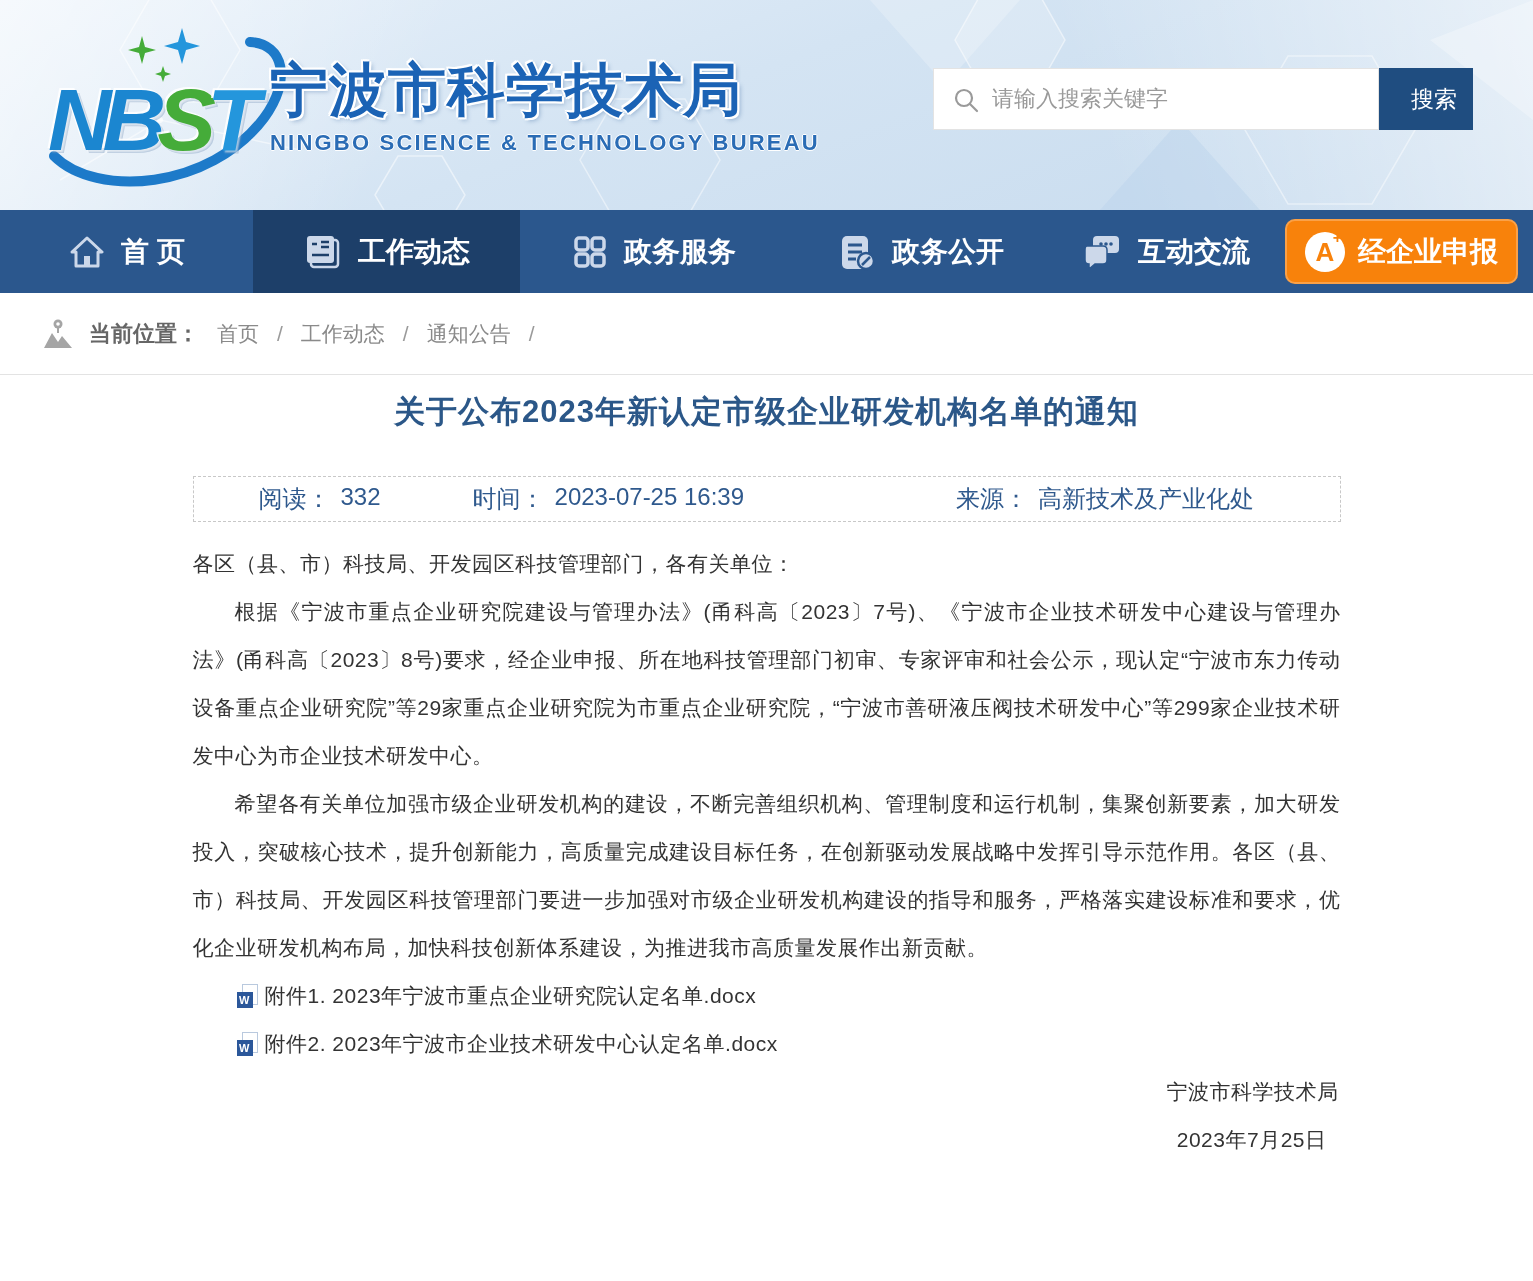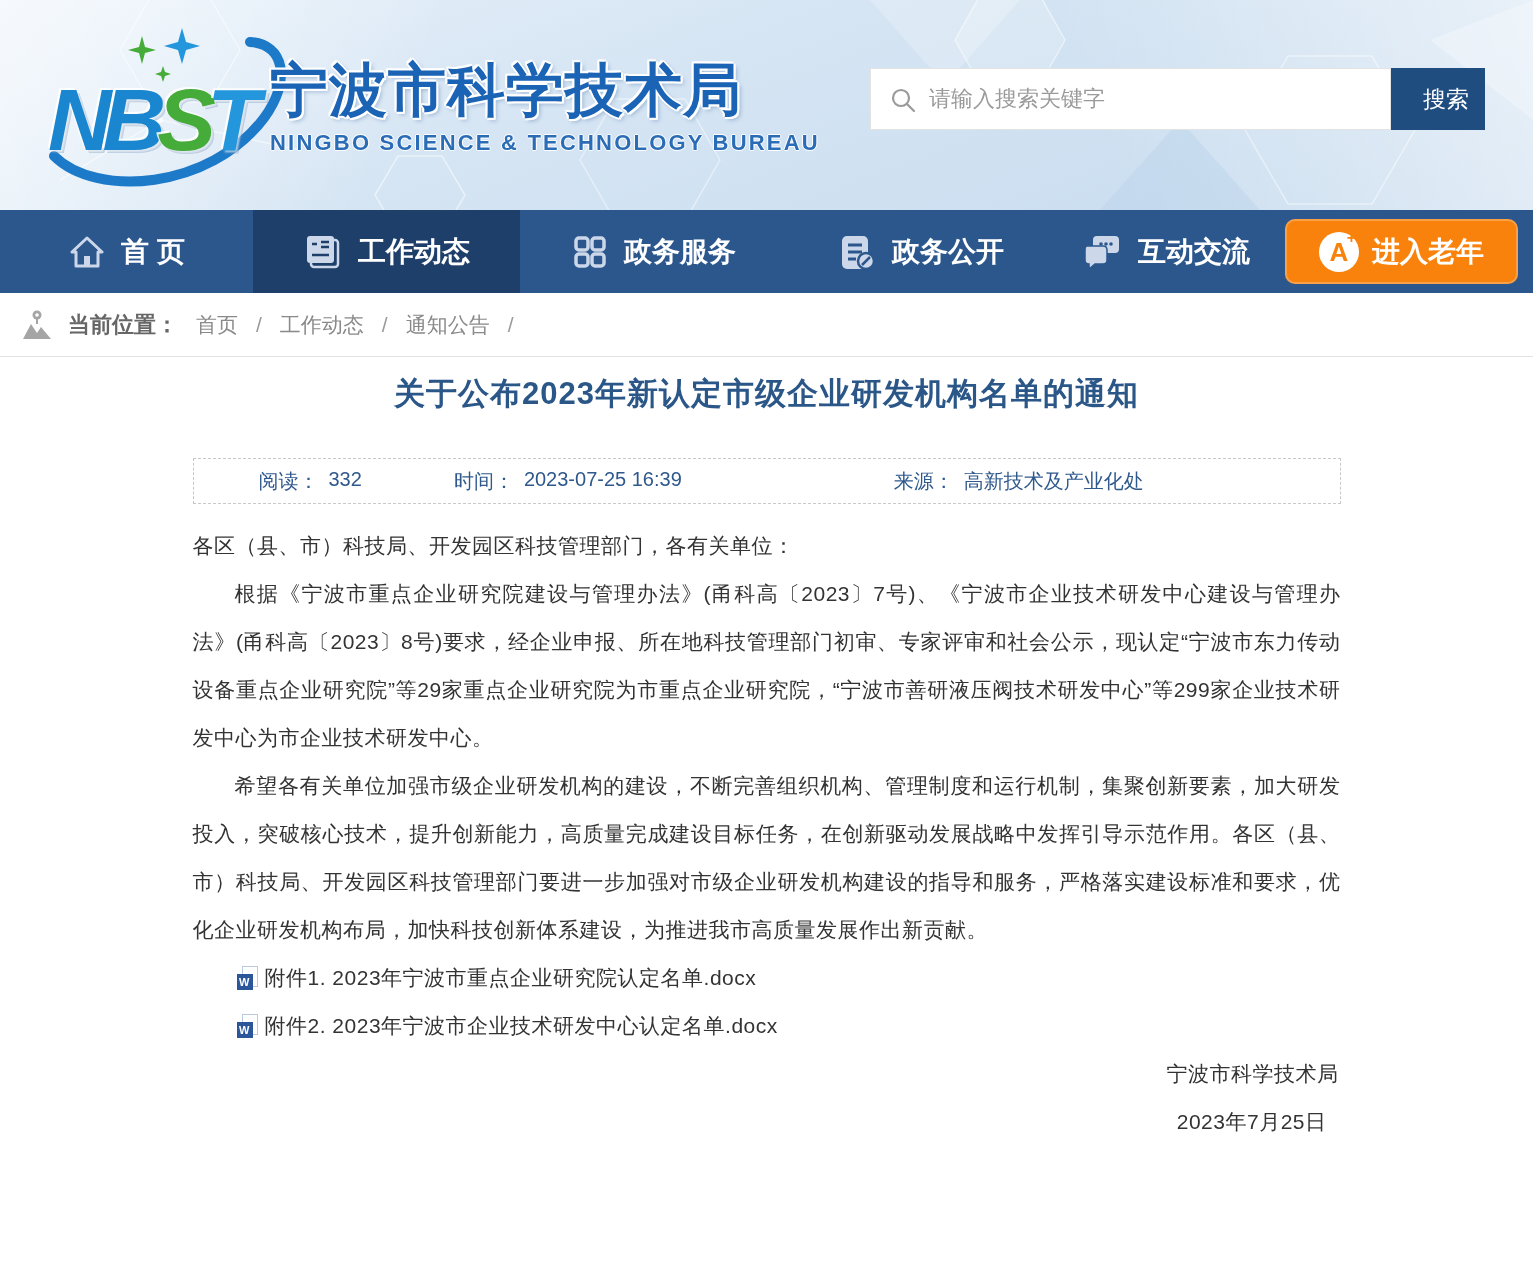--- a/index.html
+++ b/index.html
@@ -30,21 +30,21 @@
   .site-title-block{ position:absolute; left:270px; top:58px; }
   .site-title{
     font-size:58px; font-weight:900; color:#1b63b5; letter-spacing:1px; line-height:1.1;
     text-shadow:2px 0 0 #fff,-2px 0 0 #fff,0 2px 0 #fff,0 -2px 0 #fff,2px 2px 0 #fff,-2px -2px 0 #fff,3px 3px 4px rgba(40,90,150,.35);
   }
   .site-subtitle{
     margin-top:8px; font-size:22px; font-weight:bold; color:#2a6cb5; letter-spacing:2.2px;
     text-shadow:1px 0 0 #fff,-1px 0 0 #fff,0 1px 0 #fff,0 -1px 0 #fff;
   }
 
-  .search{ position:absolute; top:68px; right:48px; width:615px; height:62px; display:flex;border-radius:7px; }
+  .search{ position:absolute; top:68px; right:60px; width:540px; height:62px; display:flex;border-radius:7px; }
   .search-box{ position:relative; flex:1; background:#fff; border:1px solid #e3e3e3; }
   .search-icon{ position:absolute; left:18px; top:17px; width:28px; height:28px; }
   .search-input{
     width:100%; height:100%; border:none; outline:none; padding-left:58px;
     font-size:22px; color:#333; background:transparent; font-family:inherit;
   }
   .search-input::placeholder{ color:#9a9a9a; }
   .search-btn{
     width:94px; height:62px; border:none; background:#1f4d80; color:#fff;
     font-size:23px; cursor:pointer; font-family:inherit;padding-left:16px;
@@ -66,37 +66,37 @@
     display:flex; align-items:center; justify-content:center; gap:13px; font-family:inherit;
     box-shadow: inset 0 0 0 2px rgba(255,255,255,.25);
   }
   .elder-icon{ position:relative; width:40px; height:40px; background:#fff; border-radius:50%;
     display:flex; align-items:center; justify-content:center; }
   .elder-a{ color:#f8820b; font-size:26px; font-weight:900; line-height:1; }
   .elder-plus{ position:absolute; right:3px; top:-2px; color:#f8820b; font-size:16px; font-weight:900; line-height:1; }
 
   
   .breadcrumb-bar{
-    height:64px; background:#fff; display:flex; align-items:center; padding-left:20px;
+    height:82px; background:#fff; display:flex; align-items:center; padding-left:41px;
     border-bottom:1px solid #e3e3e3; font-size:21px;
   }
   .crumb-icon{ display:inline-flex; margin-right:14px; }
   .crumb-label{ font-weight:bold; color:#666; font-size:22px; }
   .crumb-link{ color:#8a8a8a; margin-left:18px; cursor:pointer; text-decoration:none; }
   .crumb-sep{ color:#9a9a9a; margin-left:18px; }
 
   
   .article{ width:1148px; margin:0 auto; padding-top:16px; }
   .article-title{
     text-align:center; font-size:31px; font-weight:bold; color:#2b5788;
     letter-spacing:1px; line-height:42px;
   }
   .meta-box{
     margin-top:43px; height:46px; border:1px dashed #c8c8c8;
-    display:flex; align-items:center; font-size:20px; color:#2f598d; padding-left:65px;
+    display:flex; align-items:center; font-size:24px; color:#2f598d; padding-left:65px;
   }
   .meta-group{ display:flex; }
   .mg-time{ margin-left:92px; }
   .mg-source{ margin-left:212px;text-align:center; }
   .meta-value{ margin-left:10px; }
 
   .article-body{ margin-top:18px; font-size:21px; color:#333; line-height:48px; letter-spacing:.5px; }
   .doc-number{ text-align:center; }
   .para{ text-indent:2em; text-align:justify; }
   .attach-row{ display:flex; align-items:center; gap:7px; margin-left:44px; cursor:pointer; }
@@ -223,21 +223,21 @@
         </svg>
       </span>
       <span class="nav-label">互动交流</span>
     </div>
 
     <button class="elder-btn">
       <span class="elder-icon">
         <span class="elder-a">A</span>
         <span class="elder-plus">+</span>
       </span>
-      <span>进入老年</span>
+      <span>经企业申报</span>
     </button>
   </nav>
 
   <div class="breadcrumb-bar">
     <span class="crumb-icon">
       <svg width="34" height="36" viewBox="0 0 34 36">
         <circle cx="17" cy="8" r="4.5" fill="#a5a5a5"></circle>
         <circle cx="17" cy="8" r="1.8" fill="#fff"></circle>
         <path d="M17 12 L17 17" stroke="#a5a5a5" stroke-width="2"></path>
         <path d="M3 32 L11 17 L17 26 L21 20 L31 32 Z" fill="#a5a5a5"></path>

